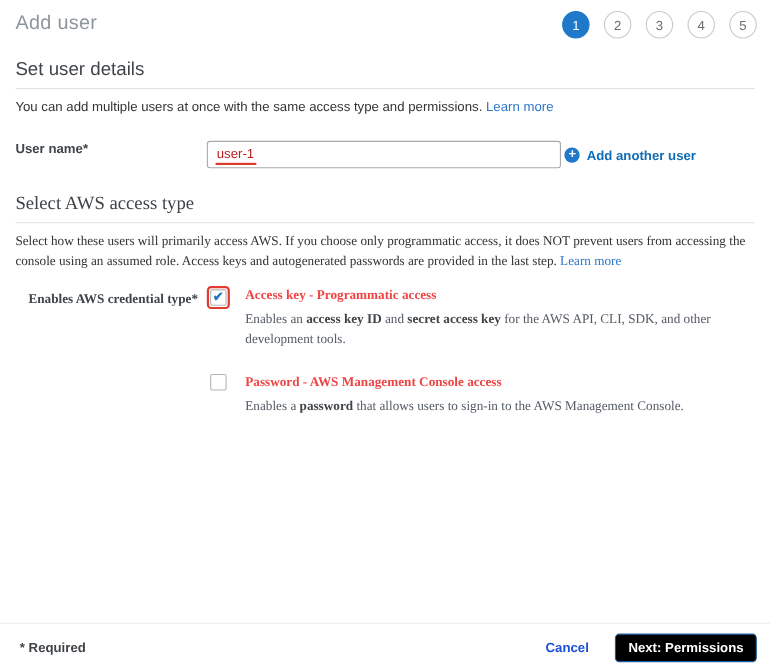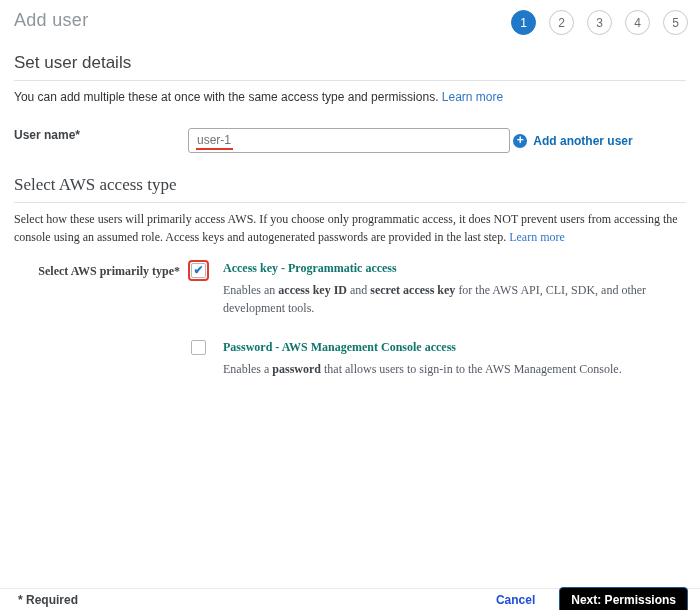--- a/index.html
+++ b/index.html
@@ -28,21 +28,21 @@
   .section-desc { margin-top: 7px; color: #333; line-height: 1.5; max-width: 676px; }
   a.link { color: #2e77c8; text-decoration: none; cursor: pointer; }
 
   .form-row { display: flex; margin-top: 17px; }
   .form-label { width: 166px; text-align: left; font-weight: bold; color: #3f4449; padding-top: 5px; flex: none; }
   .form-content { margin-left: 8px; }
 
   .input-wrap { position: relative; display: inline-block; }
   .text-input {
     width: 322px; height: 25px; border: 1px solid #a9a9a9; border-radius: 3px;
-    padding: 0 8px; font-size: 12px; color: #737373;
+    padding: 0 8px; font-size: 12px; color: #b91c1c;
     font-family: "Liberation Sans", "DejaVu Sans", sans-serif; outline: none;
   }
   .spellcheck-line { position: absolute; left: 8px; top: 20px; width: 37px; height: 2px; background: #de3a2c; }
 
   .add-user-link { display: inline-flex; align-items: center; margin-top: 11px; cursor: pointer; }
   .plus-icon {
     width: 14px; height: 14px; border-radius: 50%; background: #1f78c8; color: #fff;
     font-size: 12px; font-weight: bold; line-height: 13px; text-align: center; margin-right: 6px; flex: none;
   }
   .add-user-text { color: #0f6cb6; font-weight: bold; }
@@ -56,28 +56,28 @@
     width: 21px; height: 21px; flex: none; margin-top: -1px;
   }
   .checkbox {
     width: 15px; height: 15px; border: 1px solid #b5b5b5; border-radius: 2px;
     background: #ffffff; display: flex; align-items: center; justify-content: center;
     cursor: pointer; flex: none;
   }
   .checkbox.checked .check-glyph { color: #1f78c8; font-size: 12px; font-weight: bold; line-height: 1; }
   .option-body { margin-left: 14px; }
   .option .option-body { margin-left: 14px; }
-  .option-title { font-weight: bold; color: #0f766e; }
+  .option-title { font-weight: bold; color: #ef4444; }
   .option-desc { color: #545b64; margin-top: 5px; line-height: 1.55; max-width: 440px; }
   .option-desc b { color: #3f4449; }
   .option.second { margin-top: 22px; }
   .option.second .checkbox { margin-left: 3px; margin-right: 3px; }
 
   .footer {
-    position: absolute; left: 0; right: 0; bottom: 0; height: 22px;
+    position: absolute; left: 0; right: 0; bottom: 0; height: 44px;
     border-top: 1px solid #e8eaec; background: #ffffff;
     display: flex; align-items: center; padding: 0 12px;
   }
   .required-note { font-weight: bold; color: #3f4449; margin-left: 6px; }
   .footer-spacer { flex: 1; }
   .cancel-link { color: #1d4ed8; font-weight: bold; margin-right: 24px; cursor: pointer; text-decoration: none; }
   .next-button {
     background: #000000; border: 1px solid #1a5a9a; border-radius: 4px;
     color: #ffffff; font-weight: bold; font-size: 12px; padding: 5px 11px;
     cursor: pointer; font-family: "Liberation Sans", "DejaVu Sans", sans-serif;
@@ -92,21 +92,21 @@
     <div class="step active">1</div>
     <div class="step">2</div>
     <div class="step">3</div>
     <div class="step">4</div>
     <div class="step">5</div>
   </div>
 </div>
 
 <div class="section">
   <div class="section-heading divider">Set user details</div>
-  <div class="section-desc"><span>You can add multiple these at once with the same access type and permissions. </span><a class="link" href="#">Learn more</a></div>
+  <div class="section-desc"><span>You can add multiple users at once with the same access type and permissions. </span><a class="link" href="#">Learn more</a></div>
 
   <div class="form-row">
     <div class="form-label">User name*</div>
     <div class="form-content">
       <span class="input-wrap">
         <input class="text-input" type="text" value="user-1" style="">
         <span class="spellcheck-line"></span>
       </span>
       <div class="add-user-link">
         <span class="plus-icon">+</span>
@@ -114,21 +114,21 @@
       </div>
     </div>
   </div>
 </div>
 
 <div class="section" style="margin-top:14px;font-family:Liberation Serif, serif;">
   <div class="section-heading divider">Select AWS access type</div>
   <div class="section-desc"><span>Select how these users will primarily access AWS. If you choose only programmatic access, it does NOT prevent users from accessing the console using an assumed role. Access keys and autogenerated passwords are provided in the last step. </span><a class="link" href="#">Learn more</a></div>
 
   <div class="cred-row">
-    <div class="cred-label">Select AWS primarily type*</div>
+    <div class="cred-label">Enables AWS credential type*</div>
     <div class="options">
 
       <div class="option">
         <span class="checkbox-highlight">
           <span class="checkbox checked">
             <span class="check-glyph">✔</span>
           </span>
         </span>
         <div class="option-body">
           <div class="option-title">Access key - Programmatic access</div>

